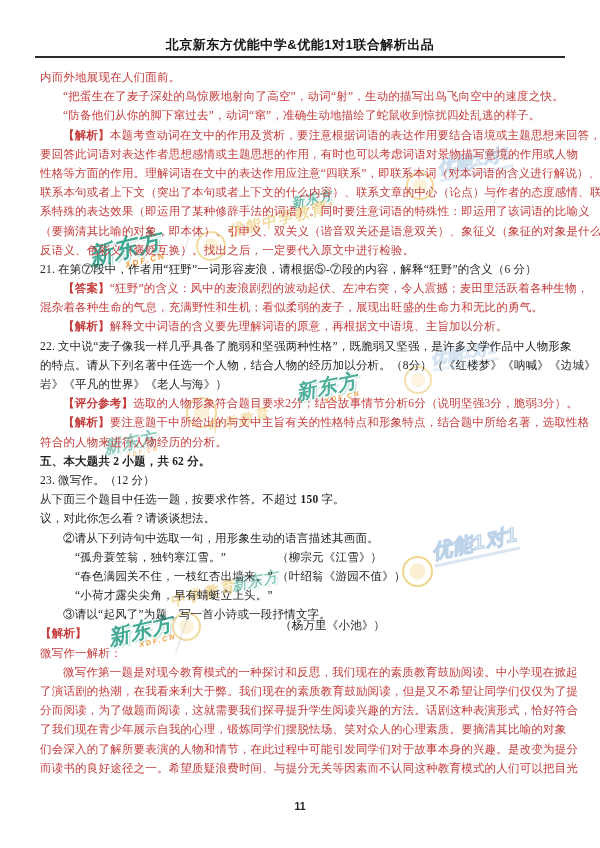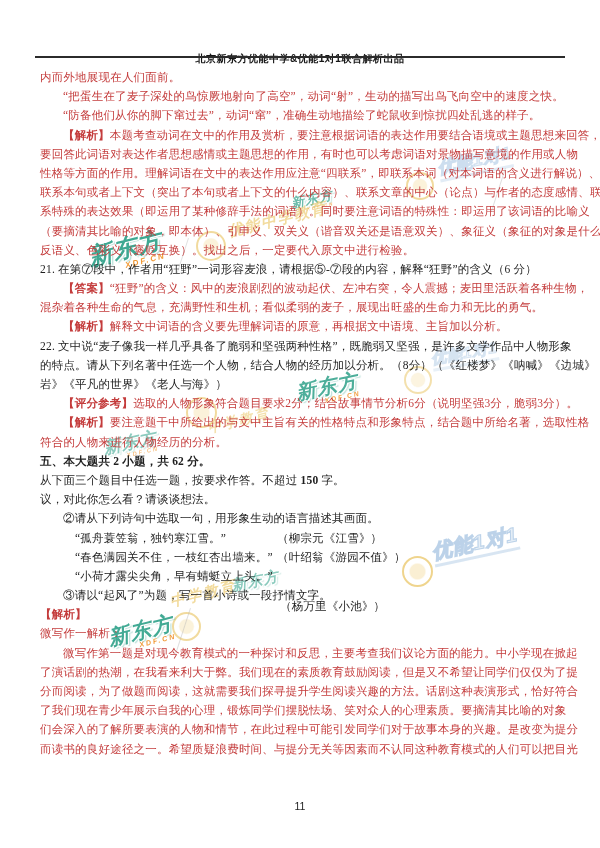--- a/index.html
+++ b/index.html
@@ -3,40 +3,40 @@
 <meta charset="utf-8">
 <style>
   html,body{margin:0;padding:0;}
   body{
     width:600px;height:848px;position:relative;overflow:hidden;
     background:#fdfdfd;
     font-family:"Liberation Serif","DejaVu Serif",serif;
   }
   .page{position:absolute;inset:0;background:#fff;}
   .hdr-title{
-    position:absolute;top:52px;left:0;width:100%;text-align:center;
+    position:absolute;top:36px;left:0;width:100%;text-align:center;
     font-family:"Liberation Sans","DejaVu Sans",sans-serif;
-    font-size:10px;font-weight:bold;color:#161616;letter-spacing:.5px;
+    font-size:13px;font-weight:bold;color:#161616;letter-spacing:.5px;
   }
   .hdr-rule{position:absolute;top:56px;left:35px;right:35px;border-top:2px solid #2b2b2b;}
   .doc{
     position:absolute;left:40px;top:68px;width:524px;
     font-size:11.5px;letter-spacing:.2px;color:#1e1e1e;
   }
   .line{position:relative;height:19.2px;line-height:19.2px;white-space:nowrap;overflow:visible;}
   .line.red{color:#c43c3c;}
   .line.blk{color:#1e1e1e;}
   .line.ind1{padding-left:23px;}
   .line.ind2{padding-left:35px;}
   .line.gap{}
   .line.bold, .seg-b{font-weight:bold;}
   .attr{position:absolute;top:0;}
   .footer-num{
     position:absolute;top:800px;left:0;width:100%;text-align:center;
-    font-size:10.5px;color:#222;font-family:"Liberation Sans","DejaVu Sans",sans-serif;
+    font-size:10.5px;color:#222;font-family:"Liberation Sans","DejaVu Sans",sans-serif;font-weight:bold;
   }
   
   .wm{position:absolute;pointer-events:none;transform-origin:left top;white-space:nowrap;}
   .wm-xdf{
     font-family:"Liberation Sans","DejaVu Sans",sans-serif;font-weight:bold;font-style:italic;
     color:#2ea189;text-shadow:1px 1px 0 #fff,-1px -1px 0 #fff,1px -1px 0 #fff,-1px 1px 0 #fff,2px 2px 1px rgba(46,161,137,.35);
     letter-spacing:1px;line-height:1;
   }
   .wm-xdf .sub{
     display:block;text-align:right;color:#ef8f22;font-style:italic;font-weight:bold;
@@ -102,30 +102,31 @@
       <div class="line red ind1"><span class="seg-b">【答案】</span><span>“狂野”的含义：风中的麦浪剧烈的波动起伏、左冲右突，令人震撼；麦田里活跃着各种生物，</span></div>
       <div class="line red"><span>混杂着各种生命的气息，充满野性和生机；看似柔弱的麦子，展现出旺盛的生命力和无比的勇气。</span></div>
       <div class="line red ind1"><span class="seg-b">【解析】</span><span>解释文中词语的含义要先理解词语的原意，再根据文中语境、主旨加以分析。</span></div>
       <div class="line blk gap"><span>22. 文中说“麦子像我一样几乎具备了脆弱和坚强两种性格”，既脆弱又坚强，是许多文学作品中人物形象</span></div>
       <div class="line blk"><span>的特点。请从下列名著中任选一个人物，结合人物的经历加以分析。（8分）（《红楼梦》《呐喊》《边城》《红</span></div>
       <div class="line blk"><span>岩》《平凡的世界》《老人与海》）</span></div>
       <div class="line red ind1"><span class="seg-b">【评分参考】</span><span>选取的人物形象符合题目要求2分；结合故事情节分析6分（说明坚强3分，脆弱3分）。</span></div>
       <div class="line red ind1"><span class="seg-b">【解析】</span><span>要注意题干中所给出的与文中主旨有关的性格特点和形象特点，结合题中所给名著，选取性格</span></div>
       <div class="line red"><span>符合的人物来进行人物经历的分析。</span></div>
       <div class="line blk bold"><span class="seg-b">五、本大题共 2 小题，共 62 分。</span></div>
+      <div class="line blk"><span>23. 微写作。（12 分）</span></div>
       <div class="line blk"><span>从下面三个题目中任选一题，按要求作答。不超过 </span><span class="seg-b">150</span><span> 字。</span></div>
       <div class="line blk"><span>议，对此你怎么看？请谈谈想法。</span></div>
       <div class="line blk ind1"><span>②请从下列诗句中选取一句，用形象生动的语言描述其画面。</span></div>
       <div class="line blk ind2"><span>“孤舟蓑笠翁，独钓寒江雪。”</span><span class="attr" style="left: 237px;">（柳宗元《江雪》）</span></div>
       <div class="line blk ind2"><span>“春色满园关不住，一枝红杏出墙来。”</span><span class="attr" style="left: 237px;">（叶绍翁《游园不值》）</span></div>
       <div class="line blk ind2"><span>“小荷才露尖尖角，早有蜻蜓立上头。”</span><span class="attr" style="left: 240px; margin-top: 30px;">（杨万里《小池》）</span></div>
       <div class="line blk ind1"><span>③请以“起风了”为题，写一首小诗或一段抒情文字。</span></div>
       <div class="line red"><span class="seg-b">【解析】</span></div>
       <div class="line red"><span>微写作一解析：</span></div>
-      <div class="line red ind1"><span>微写作第一题是对现今教育模式的一种探讨和反思，主要考查我们议论方面的能力。中小学现在掀起</span></div>
+      <div class="line red ind1"><span>微写作第一题是对现今教育模式的一种探讨和反思，我们现在的素质教育鼓励阅读。中小学现在掀起</span></div>
       <div class="line red"><span>了演话剧的热潮，在我看来利大于弊。我们现在的素质教育鼓励阅读，但是又不希望让同学们仅仅为了提</span></div>
       <div class="line red"><span>分而阅读，为了做题而阅读，这就需要我们探寻提升学生阅读兴趣的方法。话剧这种表演形式，恰好符合</span></div>
       <div class="line red"><span>了我们现在青少年展示自我的心理，锻炼同学们摆脱怯场、笑对众人的心理素质。要摘清其比喻的对象</span></div>
       <div class="line red"><span>们会深入的了解所要表演的人物和情节，在此过程中可能引发同学们对于故事本身的兴趣。是改变为提分</span></div>
       <div class="line red"><span>而读书的良好途径之一。希望质疑浪费时间、与提分无关等因素而不认同这种教育模式的人们可以把目光</span></div>
     </div>
   <div class="footer-num">11</div>
 </div>
 
 </body></html>

